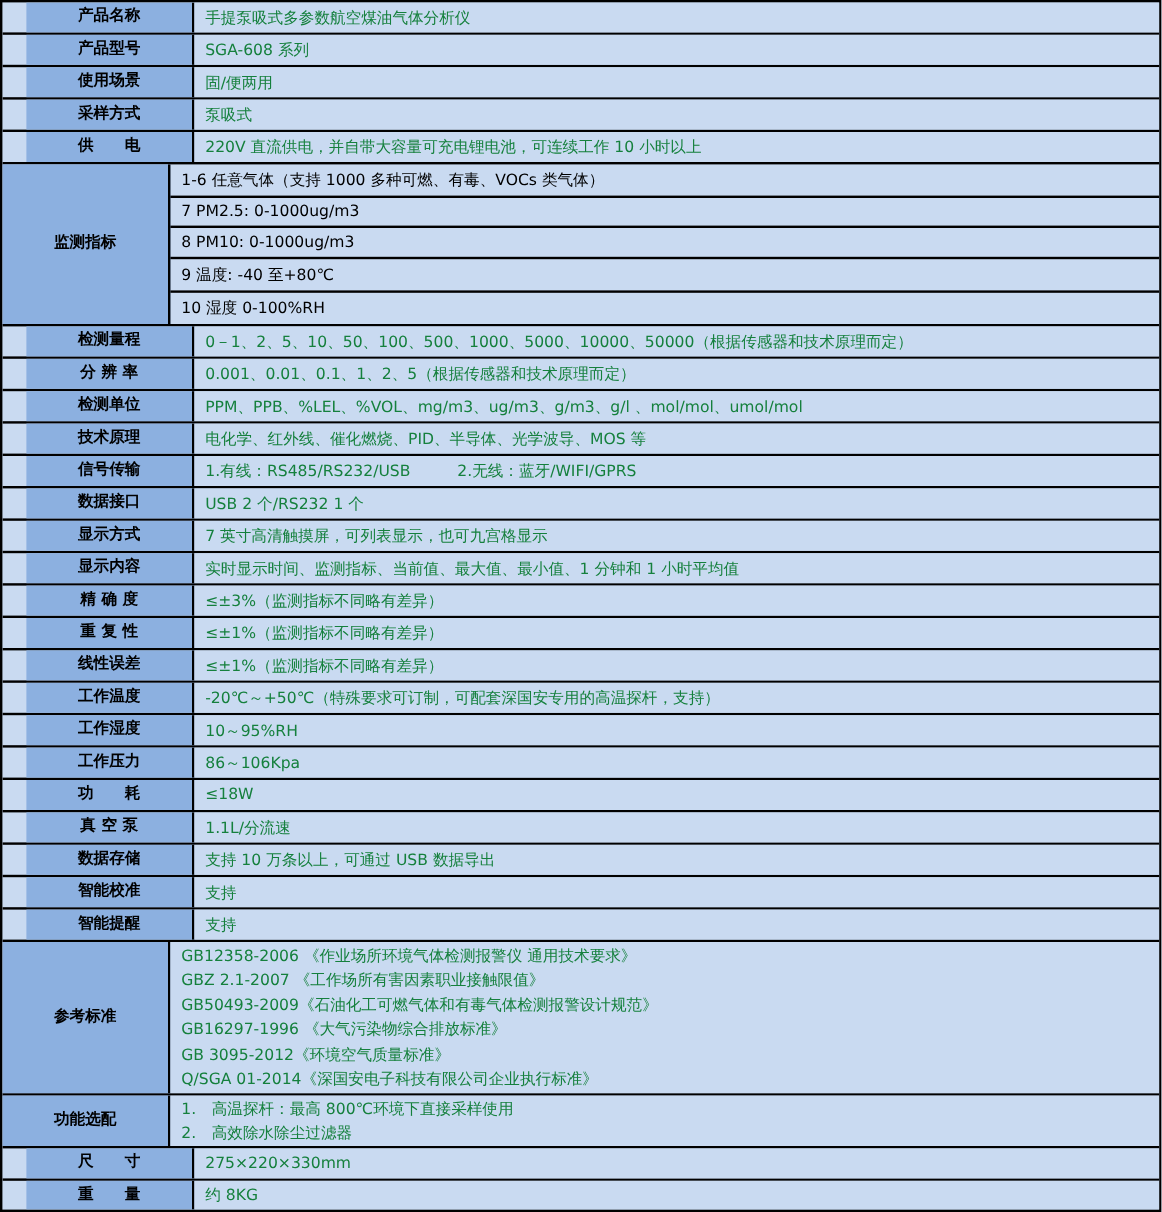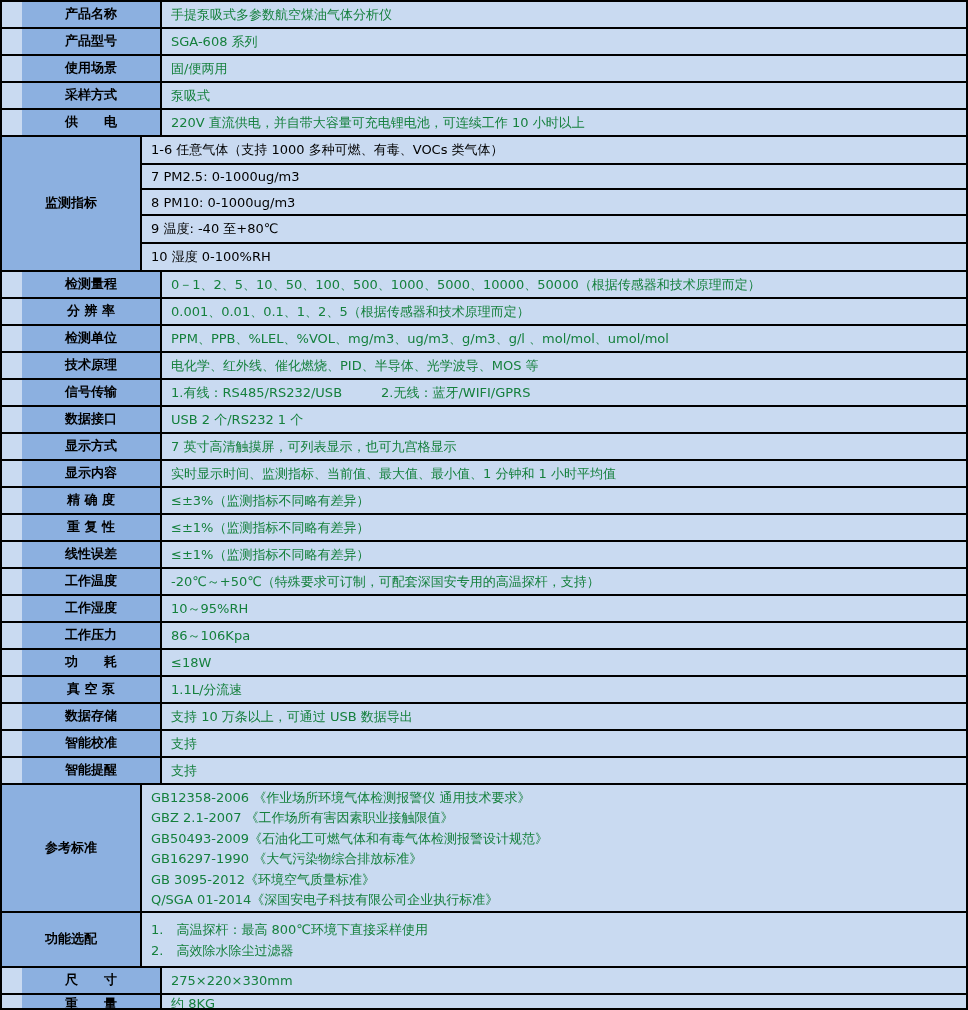--- a/index.html
+++ b/index.html
@@ -80,21 +80,21 @@
   
   .row-multiline .value-cell {
     flex-direction: column;
     align-items: flex-start;
     justify-content: center;
     padding-top: 5px;
     padding-bottom: 3px;
     text-align: center;
   }
   .row-ref { height: 128px; }
-  .row-opt { height: 55px; }
+  .row-opt { height: 44px; }
   .ml-line {
     line-height: 20.5px;
     white-space: nowrap;
   }
 </style>
 </head>
 <body>
 
 <div class="spec-table" id="spec-table">
     <div class="spec-row row-simple">
@@ -202,21 +202,21 @@
     <div class="spec-row row-simple">
       <div class="label-cell">智能提醒</div>
       <div class="value-cell">支持</div>
     </div>
     <div class="spec-row row-multiline row-ref">
       <div class="label-cell">参考标准</div>
       <div class="value-cell">
         <div class="ml-line">GB12358-2006 《作业场所环境气体检测报警仪 通用技术要求》</div>
         <div class="ml-line">GBZ 2.1-2007 《工作场所有害因素职业接触限值》</div>
         <div class="ml-line">GB50493-2009《石油化工可燃气体和有毒气体检测报警设计规范》</div>
-        <div class="ml-line">GB16297-1990 《大气污染物综合排放标准》</div>
+        <div class="ml-line">GB16297-1996 《大气污染物综合排放标准》</div>
         <div class="ml-line">GB 3095-2012《环境空气质量标准》</div>
         <div class="ml-line">Q/SGA 01-2014《深国安电子科技有限公司企业执行标准》</div>
       </div>
     </div>
     <div class="spec-row row-multiline row-opt">
       <div class="label-cell">功能选配</div>
       <div class="value-cell">
         <div class="ml-line">1.　高温探杆：最高 800℃环境下直接采样使用</div>
         <div class="ml-line">2.　高效除水除尘过滤器</div>
       </div>

